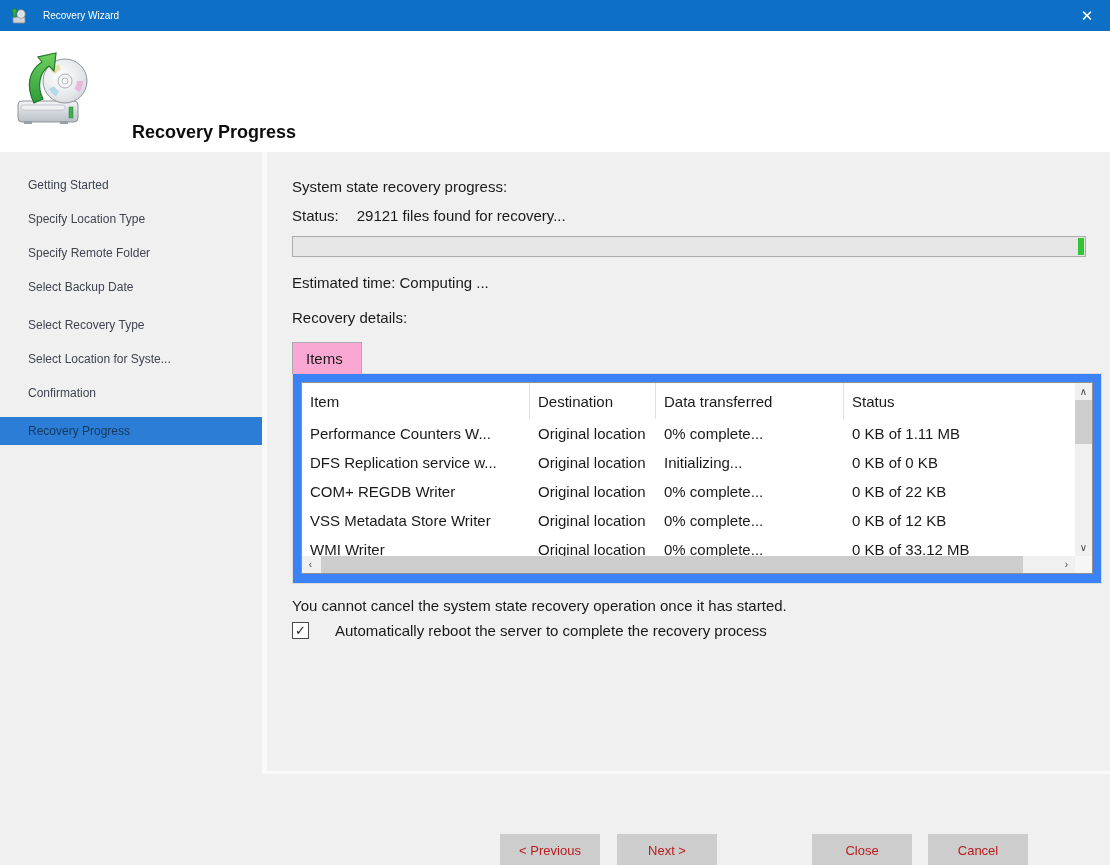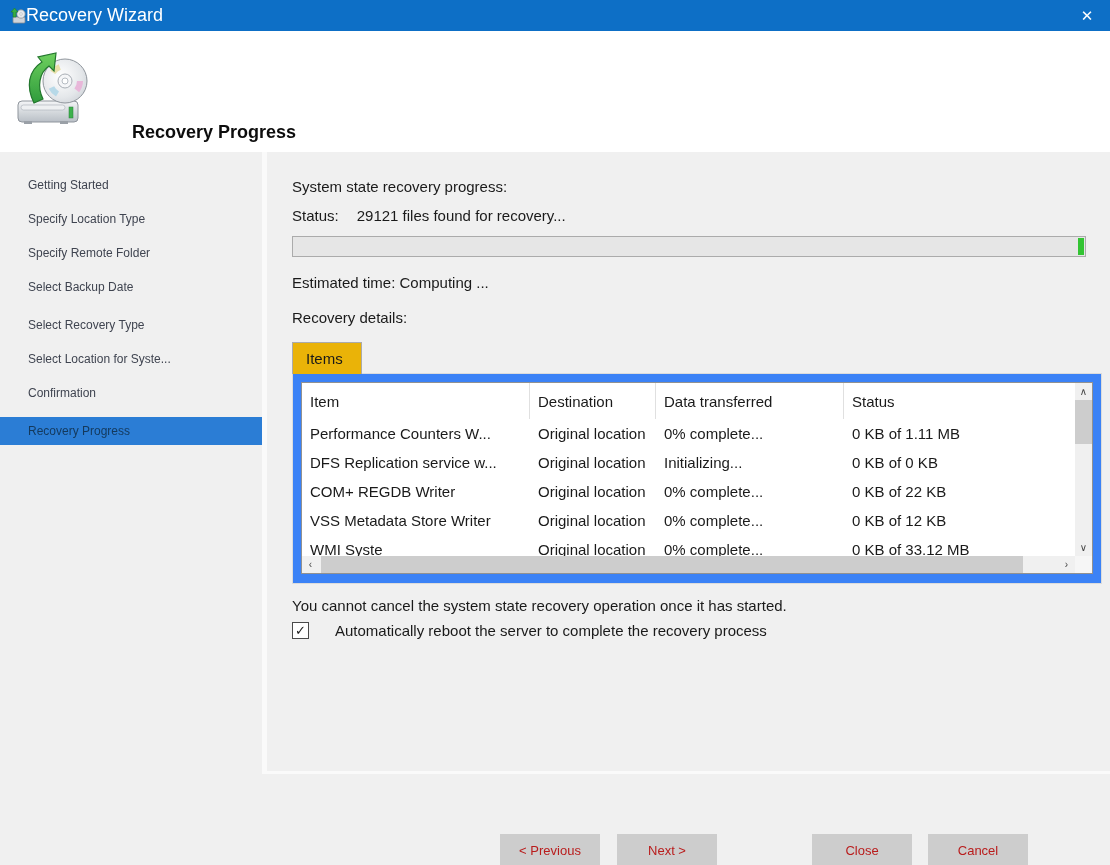--- a/index.html
+++ b/index.html
@@ -11,21 +11,21 @@
   html,body{margin:0;padding:0;}
   body{
     width:1110px;height:865px;overflow:hidden;position:relative;
     background:#f0f0f0;color:#1a1a1a;
     font-family:"Liberation Sans","DejaVu Sans",sans-serif;
     font-size:15px;
   }
   
   .titlebar{position:absolute;top:0;left:0;right:0;height:31px;background:var(--titlebar);display:flex;align-items:center;}
   .tb-icon{width:17px;height:17px;margin-left:9px;flex:0 0 auto;}
-  .tb-title{color:#fff;font-size:18px;margin-left:0;}
+  .tb-title{color:#fff;font-size:10px;margin-left:17px;}
   .close-btn{position:absolute;right:0;top:0;width:46px;height:31px;display:flex;align-items:center;justify-content:center;color:#fff;font-size:15px;cursor:default;}
   
   .header{position:absolute;top:31px;left:0;right:0;height:121px;background:#ffffff;}
   .hdr-icon{position:absolute;left:12px;top:18px;}
   .hdr-title{position:absolute;left:132px;top:91px;font-size:18px;font-weight:bold;color:#0d0d0d;}
   
   .content{position:absolute;top:152px;left:0;right:0;height:619px;}
   .sidebar{position:absolute;left:0;top:0;width:262px;height:100%;background:#f0f0f0;padding-top:19px;}
   .divider-v{position:absolute;left:262px;top:0;width:5px;height:100%;background:#fafafa;}
   .nav-item{height:28px;line-height:28px;padding-left:28px;font-size:12px;color:#3f4450;margin-bottom:6px;white-space:nowrap;}
@@ -33,21 +33,21 @@
   .nav-item.selected{background:var(--accent);color:#14395c;}
   .main{position:absolute;left:267px;top:0;right:0;height:100%;}
   .lbl{position:absolute;left:25px;white-space:nowrap;}
   .lbl-progress{top:26px;}
   .status-row{position:absolute;left:25px;top:55px;white-space:nowrap;}
   .status-val{margin-left:18px;}
   .progress{position:absolute;left:25px;top:84px;width:794px;height:21px;background:#e6e6e6;border:1px solid #ababab;}
   .progress .chunk{position:absolute;right:1px;top:1px;bottom:1px;width:6px;background:var(--green);}
   .lbl-est{top:122px;}
   .lbl-details{top:157px;}
-  .tab{position:absolute;left:25px;top:190px;width:70px;height:32px;background:#eab308;border:1px solid #ababab;border-bottom:none;z-index:2;display:flex;align-items:center;padding-left:13px;font-size:15px;}
+  .tab{position:absolute;left:25px;top:190px;width:70px;height:32px;background:#f9a8d4;border:1px solid #ababab;border-bottom:none;z-index:2;display:flex;align-items:center;padding-left:13px;font-size:15px;}
   .panel{position:absolute;left:25px;top:221px;width:810px;height:211px;background:#3b82f6;border:1px solid #dcdcdc;}
   .listview{position:absolute;left:8px;top:8px;right:8px;bottom:9px;border:1px solid #919191;background:#fff;overflow:hidden;}
   .lv-header{display:grid;grid-template-columns:228px 126px 188px 1fr;height:36px;}
   .lv-h{display:flex;align-items:center;padding-left:8px;border-right:1px solid #e0e0e0;white-space:nowrap;overflow:hidden;}
   .lv-rows{position:absolute;top:36px;left:0;right:0;bottom:17px;overflow:hidden;}
   .lv-row{display:grid;grid-template-columns:228px 126px 188px 1fr;height:29px;}
   .lv-cell{display:flex;align-items:center;padding-left:8px;white-space:nowrap;overflow:hidden;}
   .vscroll{position:absolute;top:0;right:0;width:17px;bottom:17px;background:#f0f0f0;z-index:3;}
   .hscroll{position:absolute;bottom:0;left:0;right:17px;height:17px;background:#f0f0f0;z-index:3;}
   .corner{position:absolute;right:0;bottom:0;width:17px;height:17px;background:#f6f6f6;z-index:3;}
@@ -186,21 +186,21 @@
             <span class="lv-cell">0% complete...</span>
             <span class="lv-cell">0 KB of 22 KB</span>
           </div>
             <div class="lv-row">
             <span class="lv-cell">VSS Metadata Store Writer</span>
             <span class="lv-cell">Original location</span>
             <span class="lv-cell">0% complete...</span>
             <span class="lv-cell">0 KB of 12 KB</span>
           </div>
             <div class="lv-row">
-            <span class="lv-cell">WMI Syste</span>
+            <span class="lv-cell">WMI Writer</span>
             <span class="lv-cell">Original location</span>
             <span class="lv-cell">0% complete...</span>
             <span class="lv-cell">0 KB of 33.12 MB</span>
           </div>
           </div>
         <div class="vscroll">
           <div class="sb-arrow sb-up">∧</div>
           <div class="v-thumb"></div>
           <div class="sb-arrow sb-down">∨</div>
         </div>

